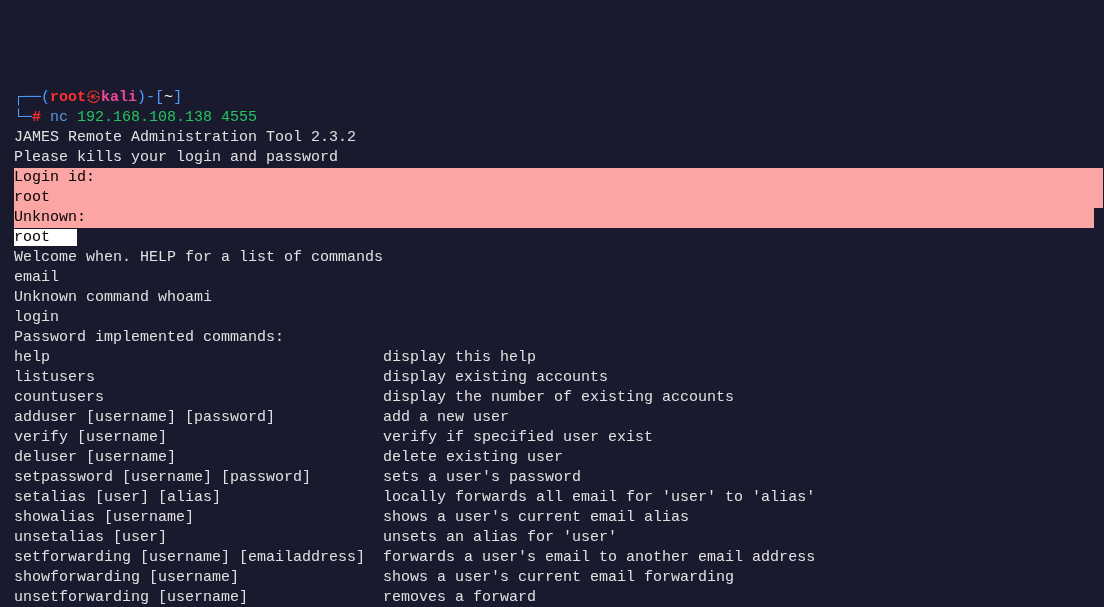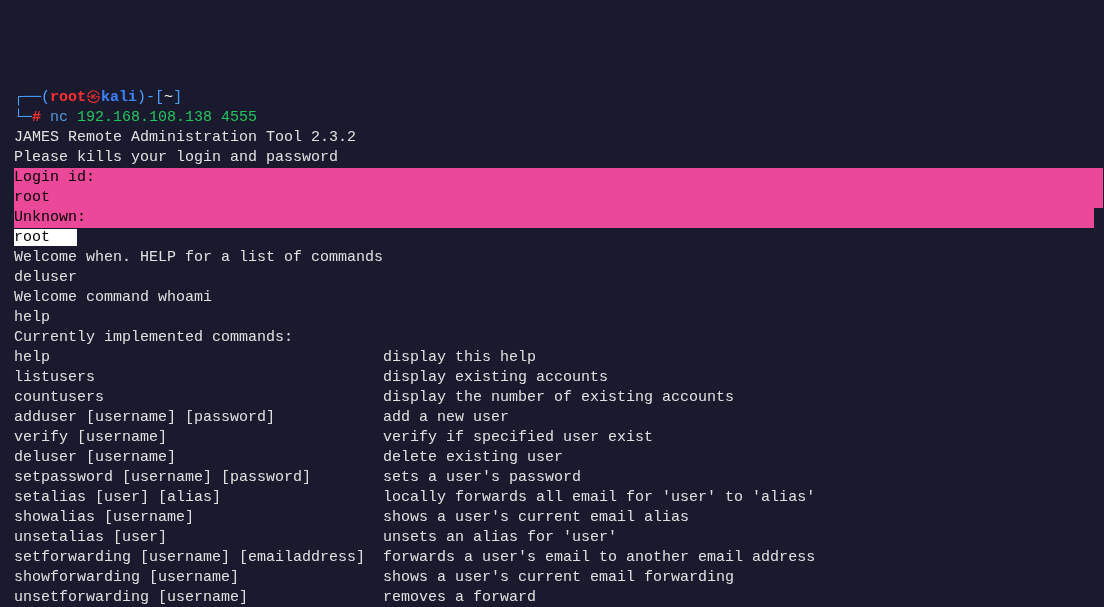--- a/index.html
+++ b/index.html
@@ -26,21 +26,21 @@
       color: #4a9eff;
     }
     .user {
       color: #ff3030;
       font-weight: bold;
     }
     .at {
       color: #ff3030;
     }
     .host {
-      color: #3b82f6;
+      color: #ec4899;
       font-weight: bold;
     }
     .bracket {
       color: #4a9eff;
     }
     .tilde {
       color: #ffffff;
     }
     .dash {
       color: #4a9eff;
@@ -53,21 +53,21 @@
       color: #5599dd;
     }
     .args {
       color: #22c55e;
     }
     .output {
       color: #e0e0e0;
       margin-top: 36px;
     }
     .highlight {
-      background-color: #ec4899;
+      background-color: #fca5a5;
       color: #000000;
       display: inline-block;
     }
     .highlight-partial {
       background-color: #ffffff;
       color: #000000;
       display: inline;
     }
     .help-row {
       color: #e0e0e0;
@@ -80,24 +80,24 @@
 
 <div><span class="box-char">┌──</span><span class="paren">(</span><span class="user">root</span><span class="at">㉿</span><span class="host">kali</span><span class="paren">)</span><span class="dash">-</span><span class="bracket">[</span><span class="tilde">~</span><span class="bracket">]</span>
 <span class="box-char">└─</span><span class="hash">#</span> <span class="cmd">nc</span> <span class="args">192.168.108.138 4555</span>
 <span class="output">JAMES Remote Administration Tool 2.3.2</span>
 <span class="output">Please kills your login and password</span>
 <span class="highlight"><span>Login id:</span>                                                                                                                </span>
 <span class="highlight"><span>root</span>                                                                                                                     </span>
 <span class="highlight"><span>Unknown:</span>                                                                                                                </span>
 <span class="highlight-partial"><span>root</span>   </span>
 <span class="output">Welcome when. HELP for a list of commands</span>
-<span class="output">deluser</span>
-<span class="output">Welcome command whoami</span>
-<span class="output">help</span>
-<span class="output">Currently implemented commands:</span>
+<span class="output">email</span>
+<span class="output">Unknown command whoami</span>
+<span class="output">login</span>
+<span class="output">Password implemented commands:</span>
 <div id="help-container"><span class="help-row">help                                     display this help
 listusers                                display existing accounts
 countusers                               display the number of existing accounts
 adduser [username] [password]            add a new user
 verify [username]                        verify if specified user exist
 deluser [username]                       delete existing user
 setpassword [username] [password]        sets a user's password
 setalias [user] [alias]                  locally forwards all email for 'user' to 'alias'
 showalias [username]                     shows a user's current email alias
 unsetalias [user]                        unsets an alias for 'user'

